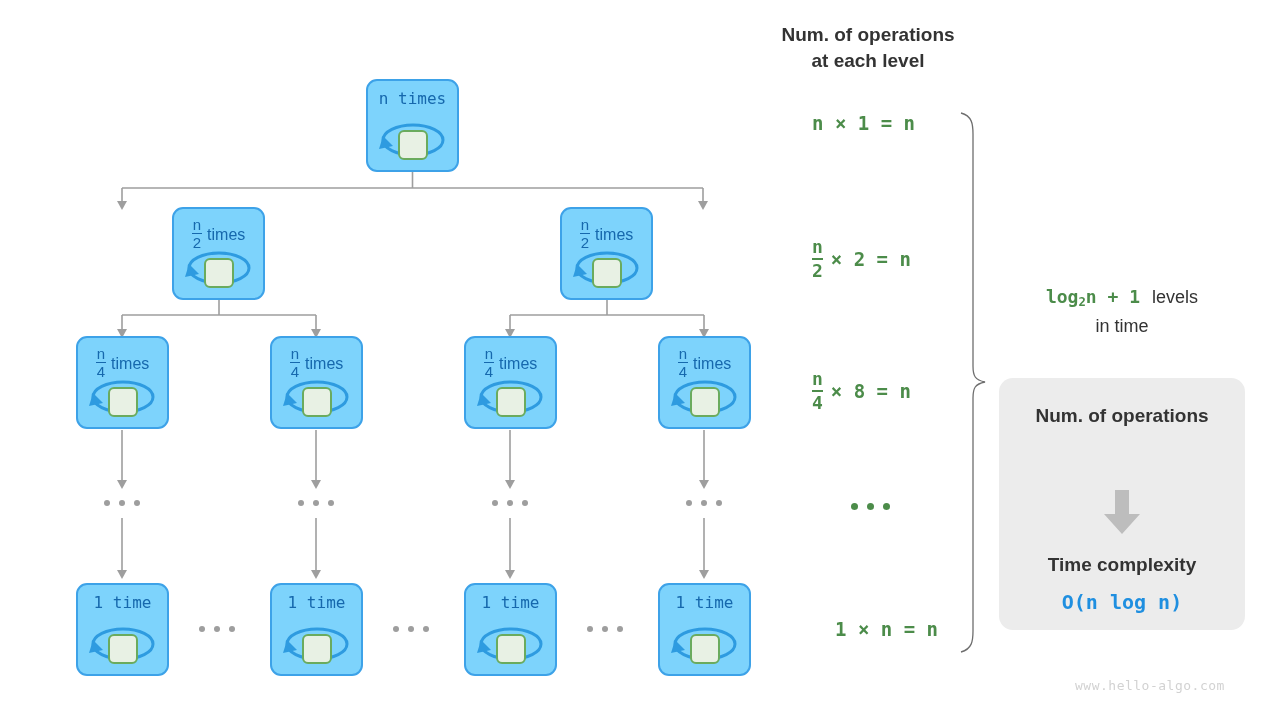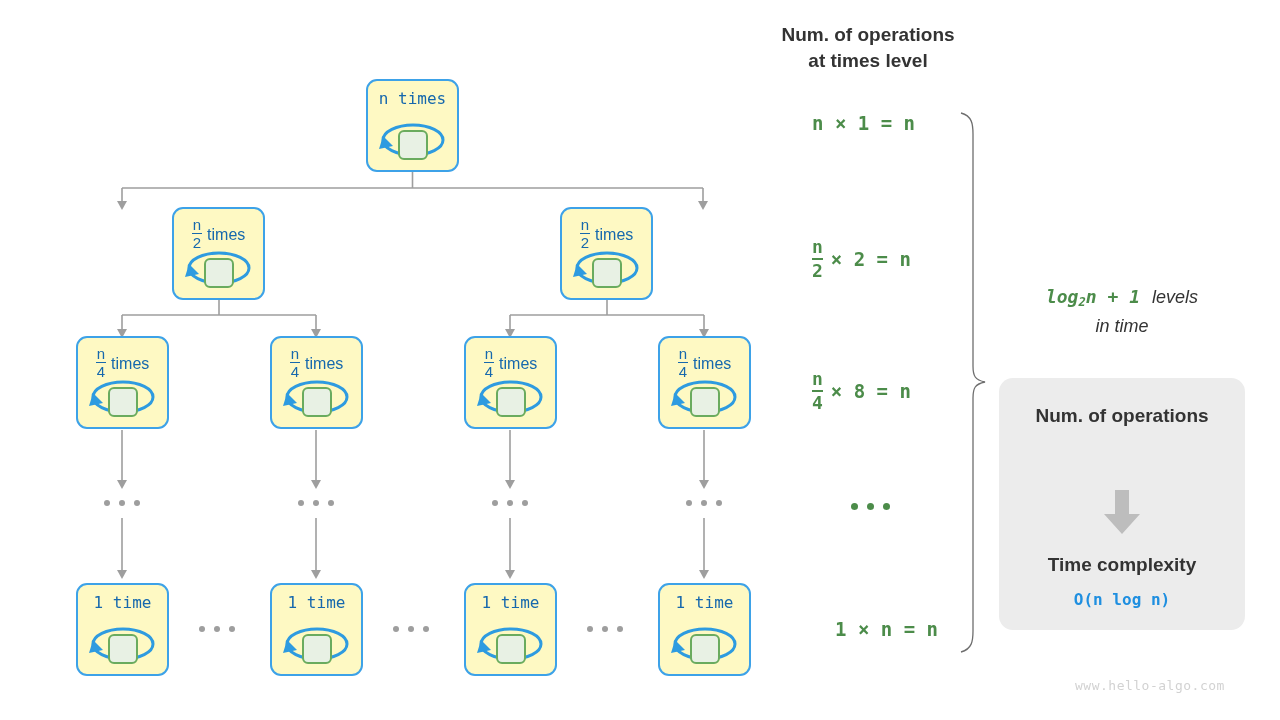--- a/index.html
+++ b/index.html
@@ -13,21 +13,21 @@
     font-family: "Liberation Sans", sans-serif;
     -webkit-font-smoothing: antialiased;
   }
   .canvas { position: absolute; inset: 0; }
 
   
   .node {
     position: absolute;
     width: 93px; height: 93px;
     box-sizing: border-box;
-    background: #fef9c3;
+    background: #7dd3fc;
     border: 2.5px solid #3da2e8;
     border-radius: 11px;
   }
   .node-label {
     position: absolute;
     top: 9px; left: 0; right: 0;
     text-align: center;
     color: #1668ad;
     font-family: "DejaVu Sans Mono", monospace;
     font-size: 16px;
@@ -111,21 +111,20 @@
   
   .brace { position: absolute; }
 
   
   .levels-note {
     position: absolute;
     text-align: center;
     font-size: 18px;
     line-height: 27px;
     color: #333333;
-    font-style: italic;
   }
   .levels-note .mono {
     font-family: "DejaVu Sans Mono", monospace;
     font-weight: bold;
     color: #4c8c4a;
     font-size: 18px;
   }
   .levels-note .plain { font-family: "Liberation Sans", sans-serif; }
 
   
@@ -147,21 +146,21 @@
     font-family: "DejaVu Sans Mono", monospace;
     font-weight: bold;
     font-size: 20px;
     color: #4c8c4a;
   }
   .card-result {
     position: absolute; left: 0; right: 0;
     text-align: center;
     font-family: "DejaVu Sans Mono", monospace;
     font-weight: bold;
-    font-size: 16px;
+    font-size: 20px;
     color: #1f8fe0;
   }
   .card-arrow { position: absolute; left: 50%; transform: translateX(-50%); }
 
   .watermark {
     position: absolute;
     color: #d2d2d2;
     font-family: "DejaVu Sans Mono", monospace;
     font-size: 13px;
     letter-spacing: 0.5px;
@@ -378,21 +377,21 @@
       <i></i>
   </div>
   <div class="dots" style="left:587px;top:626px;">
     <i></i>
       <i></i>
       <i></i>
   </div>
 
   <div class="col-title" style="left:748px;top:22px;width:240px;">
     <div>Num. of operations</div>
-    <div>at times level</div>
+    <div>at each level</div>
   </div>
 
   <div class="formula" style="left:812px;top:112px;">
     <span>n × 1 = n</span>
   </div>
 
   <div class="formula" style="left:812px;top:238px;">
     <span class="gfrac">
       <span class="num">n</span>
       <span class="den">2</span>

